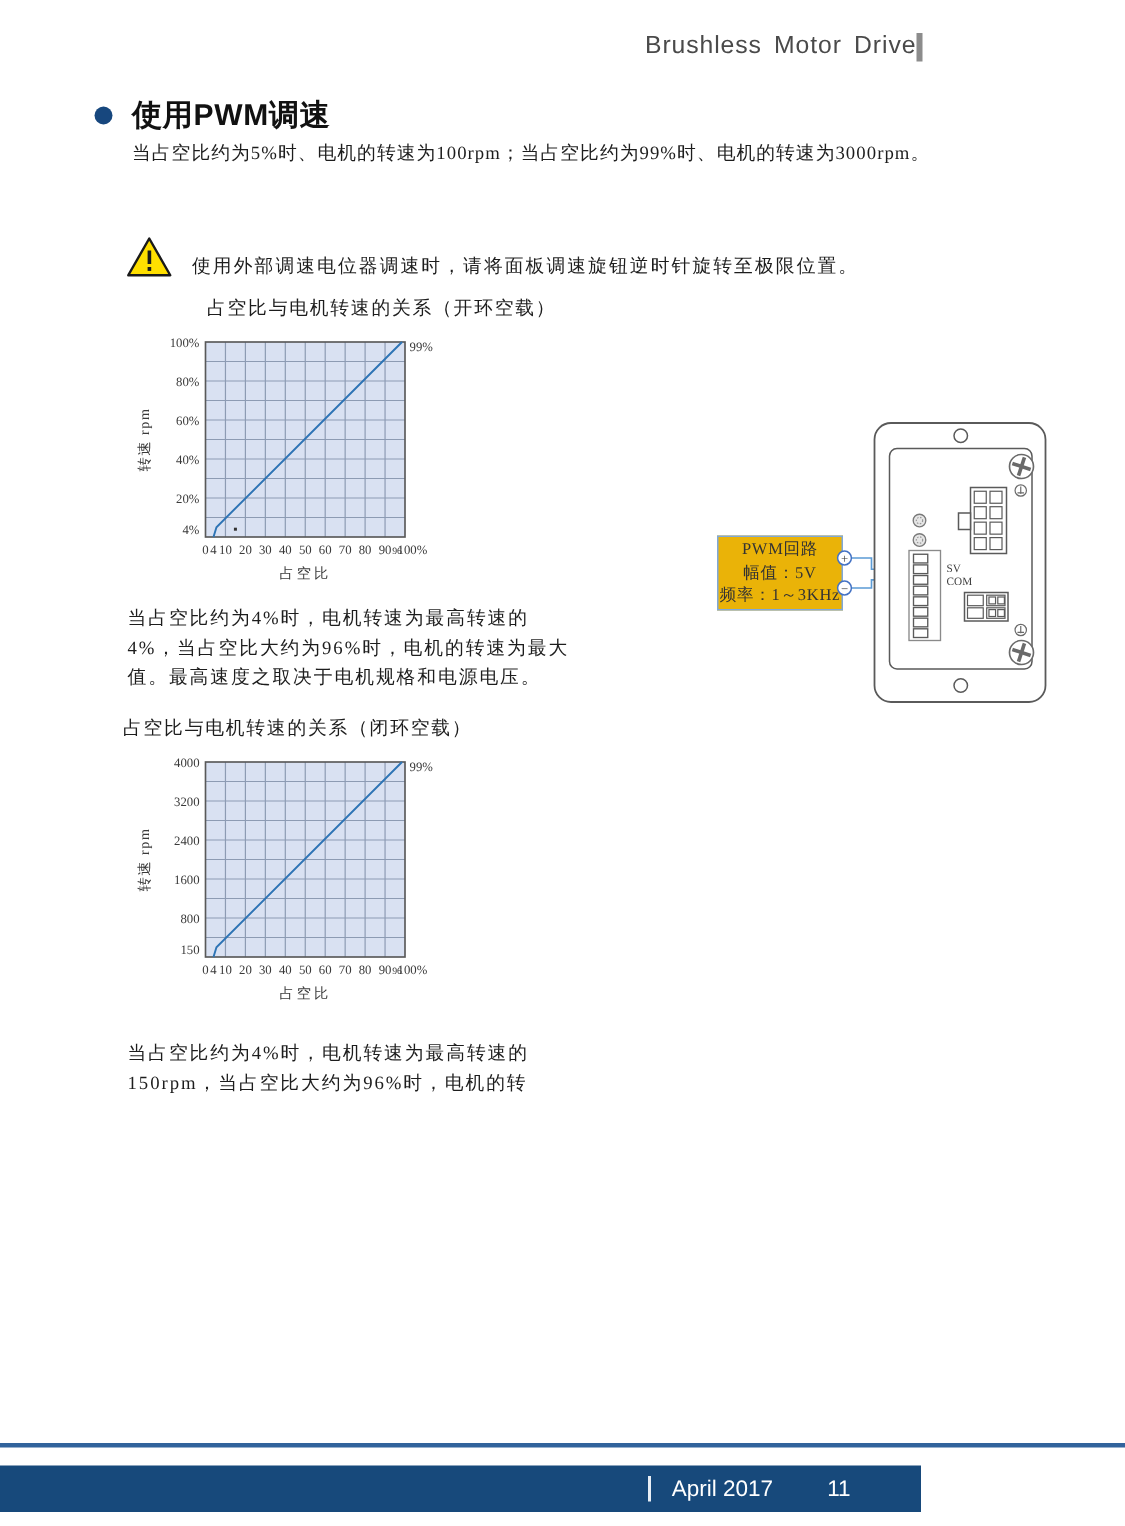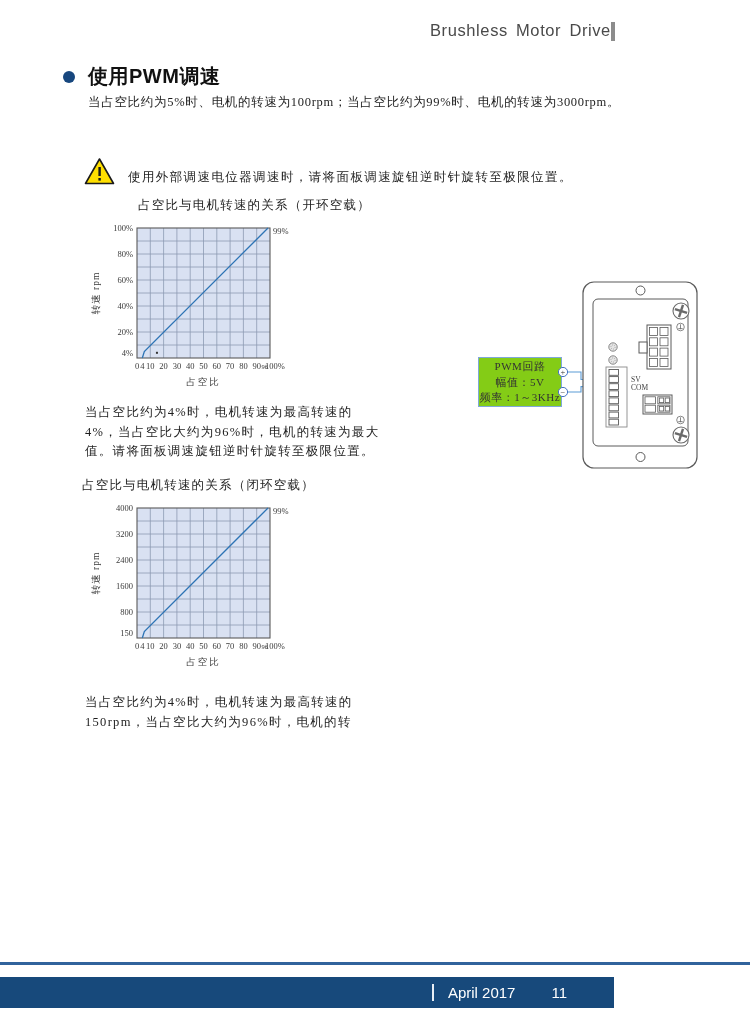--- a/index.html
+++ b/index.html
@@ -33,21 +33,21 @@
   .chart2-title{left:82px;top:477px;text-align:right;}
   .para{font-size:12.5px;line-height:19.5px;letter-spacing:1.3px;color:#1d1d1d;}
   .para1{left:85px;top:403px;}
   .para2{left:85px;top:693px;}
   svg text.tick{font-family:"Liberation Serif","DejaVu Serif",serif;fill:#3a3a3a;}
   svg text.axis-title{font-family:"Liberation Serif","DejaVu Serif",serif;fill:#3a3a3a;}
   
   .pwm-box{
     left:478px;top:357px;width:82px;height:47px;border:1px solid #7fa8d9;
     text-align:center;font-size:11px;line-height:15.5px;color:#333;
-    letter-spacing:0.5px;padding-top:1px;background:#84cc16;
+    letter-spacing:0.5px;padding-top:1px;background:#eab308;
   }
   
   .footer-line{left:0;top:962px;width:750px;height:3px;background:#31639c;}
   .footer-bar{
     left:0;top:977px;width:614px;height:31px;background:#17497b;
     display:flex;align-items:center;justify-content:flex-end;
     padding-right:47px;box-sizing:border-box;
     font-family:"Liberation Sans","DejaVu Sans",sans-serif;
     font-size:15px;color:#ffffff;
   }
@@ -122,21 +122,21 @@
     <text x="179.68" y="151" text-anchor="middle" font-size="6.5" class="tick">96</text>
     <text x="190" y="151" text-anchor="middle" font-size="8.5" class="tick">100%</text>
     <text x="188" y="16" font-size="8.5" class="tick">99%</text>
     <text x="118.5" y="167" text-anchor="middle" font-size="9.5" letter-spacing="2" class="axis-title">占空比</text>
     <text x="14" y="75" text-anchor="middle" font-size="9.5" letter-spacing="1" class="axis-title" transform="rotate(-90 14 75)">转速  rpm</text>
   </svg>
 
 <div class="abs para para1">
   <div>当占空比约为4%时，电机转速为最高转速的</div>
   <div>4%，当占空比大约为96%时，电机的转速为最大</div>
-  <div>值。请将面板调速旋钮逆时针旋转至极限位置。</div>
+  <div>值。最高速度之取决于电机规格和电源电压。</div>
 </div>
 
 <div class="abs chart-title chart2-title">占空比与电机转速的关系（闭环空载）</div>
 <svg class="abs" style="left:85px;top:498px;" width="240" height="172" viewBox="0 0 240 172">
     <rect x="52" y="10" width="133" height="130" fill="#d9e1f2"></rect>
     <line x1="65.3" y1="10" x2="65.3" y2="140" stroke="#8d9bb3" stroke-width="0.8"></line>
     <line x1="52" y1="127" x2="185" y2="127" stroke="#8d9bb3" stroke-width="0.8"></line>
     <line x1="78.6" y1="10" x2="78.6" y2="140" stroke="#8d9bb3" stroke-width="0.8"></line>
     <line x1="52" y1="114" x2="185" y2="114" stroke="#8d9bb3" stroke-width="0.8"></line>
     <line x1="91.9" y1="10" x2="91.9" y2="140" stroke="#8d9bb3" stroke-width="0.8"></line>

